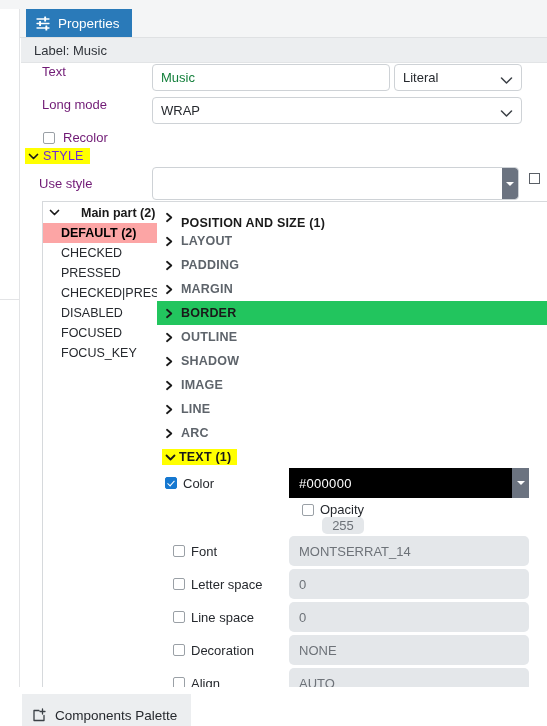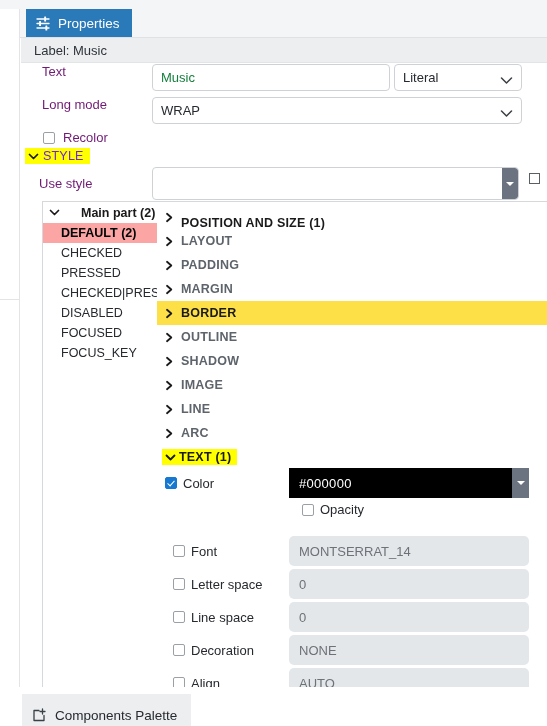--- a/index.html
+++ b/index.html
@@ -233,21 +233,21 @@
     gap: 7px;
     padding-left: 8px;
     font-size: 12.5px;
     font-weight: bold;
     color: #4a4f55;
     letter-spacing: .2px;
     cursor: default;
     box-sizing: border-box;
   }
   .prop-head.dim { color: #5e646b; }
-  .prop-head.active { background: #fde047; color: #1a1a1a; }
+  .prop-head.active { background: #22c55e; color: #1a1a1a; }
   .prop-head .arrow {
     width: 9px; height: 11px;
     color: #1a1a1a;
     flex: 0 0 auto;
   }
 
   
   .tprow {
     position: absolute;
     left: 0; right: 0;
@@ -612,20 +612,21 @@
           <span class="tri"></span>
         </span>
       </span>
     </div>
 
     <div class="tprow" style="top:300px;flex-direction:column;">
       <span class="cb-label">
         <span class="cbx"></span>
         <span>Opacity</span>
       </span>
+      <span class="value">255</span>
     </div>
 
     <div class="tprow" style="top:333px;">
       <span class="cb-label">
         <span class="cbx"></span>
         <span>Font</span>
       </span>
       <span class="value">MONTSERRAT_14</span>
     </div>
 

